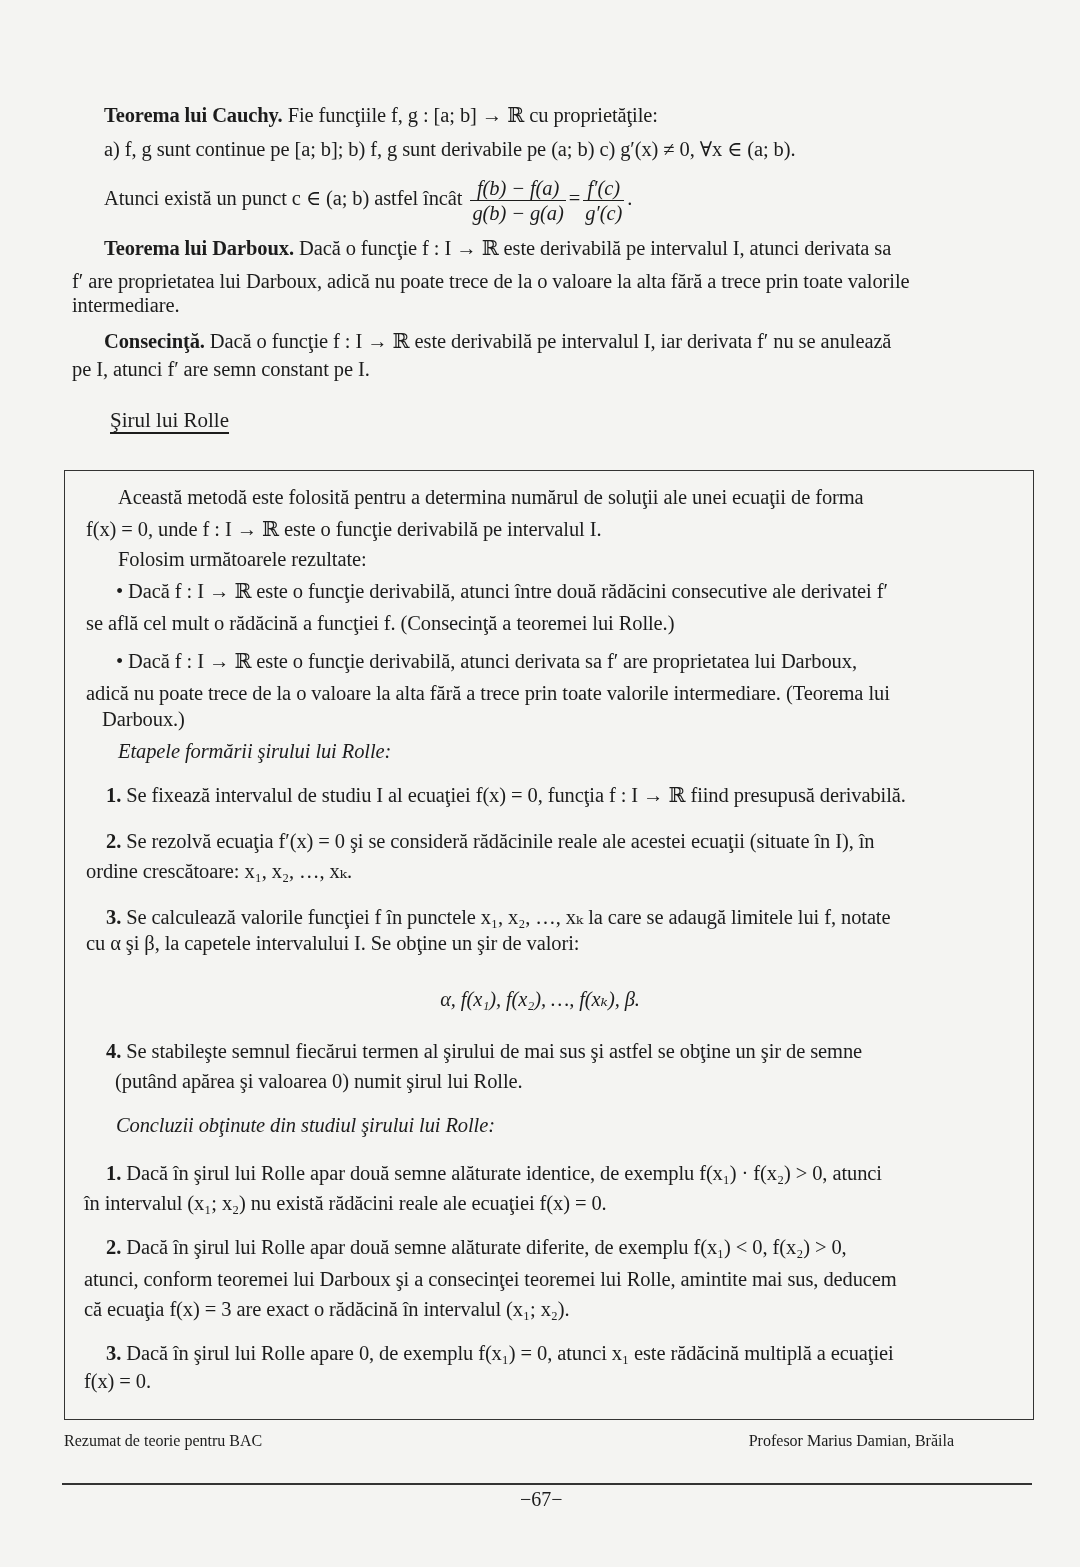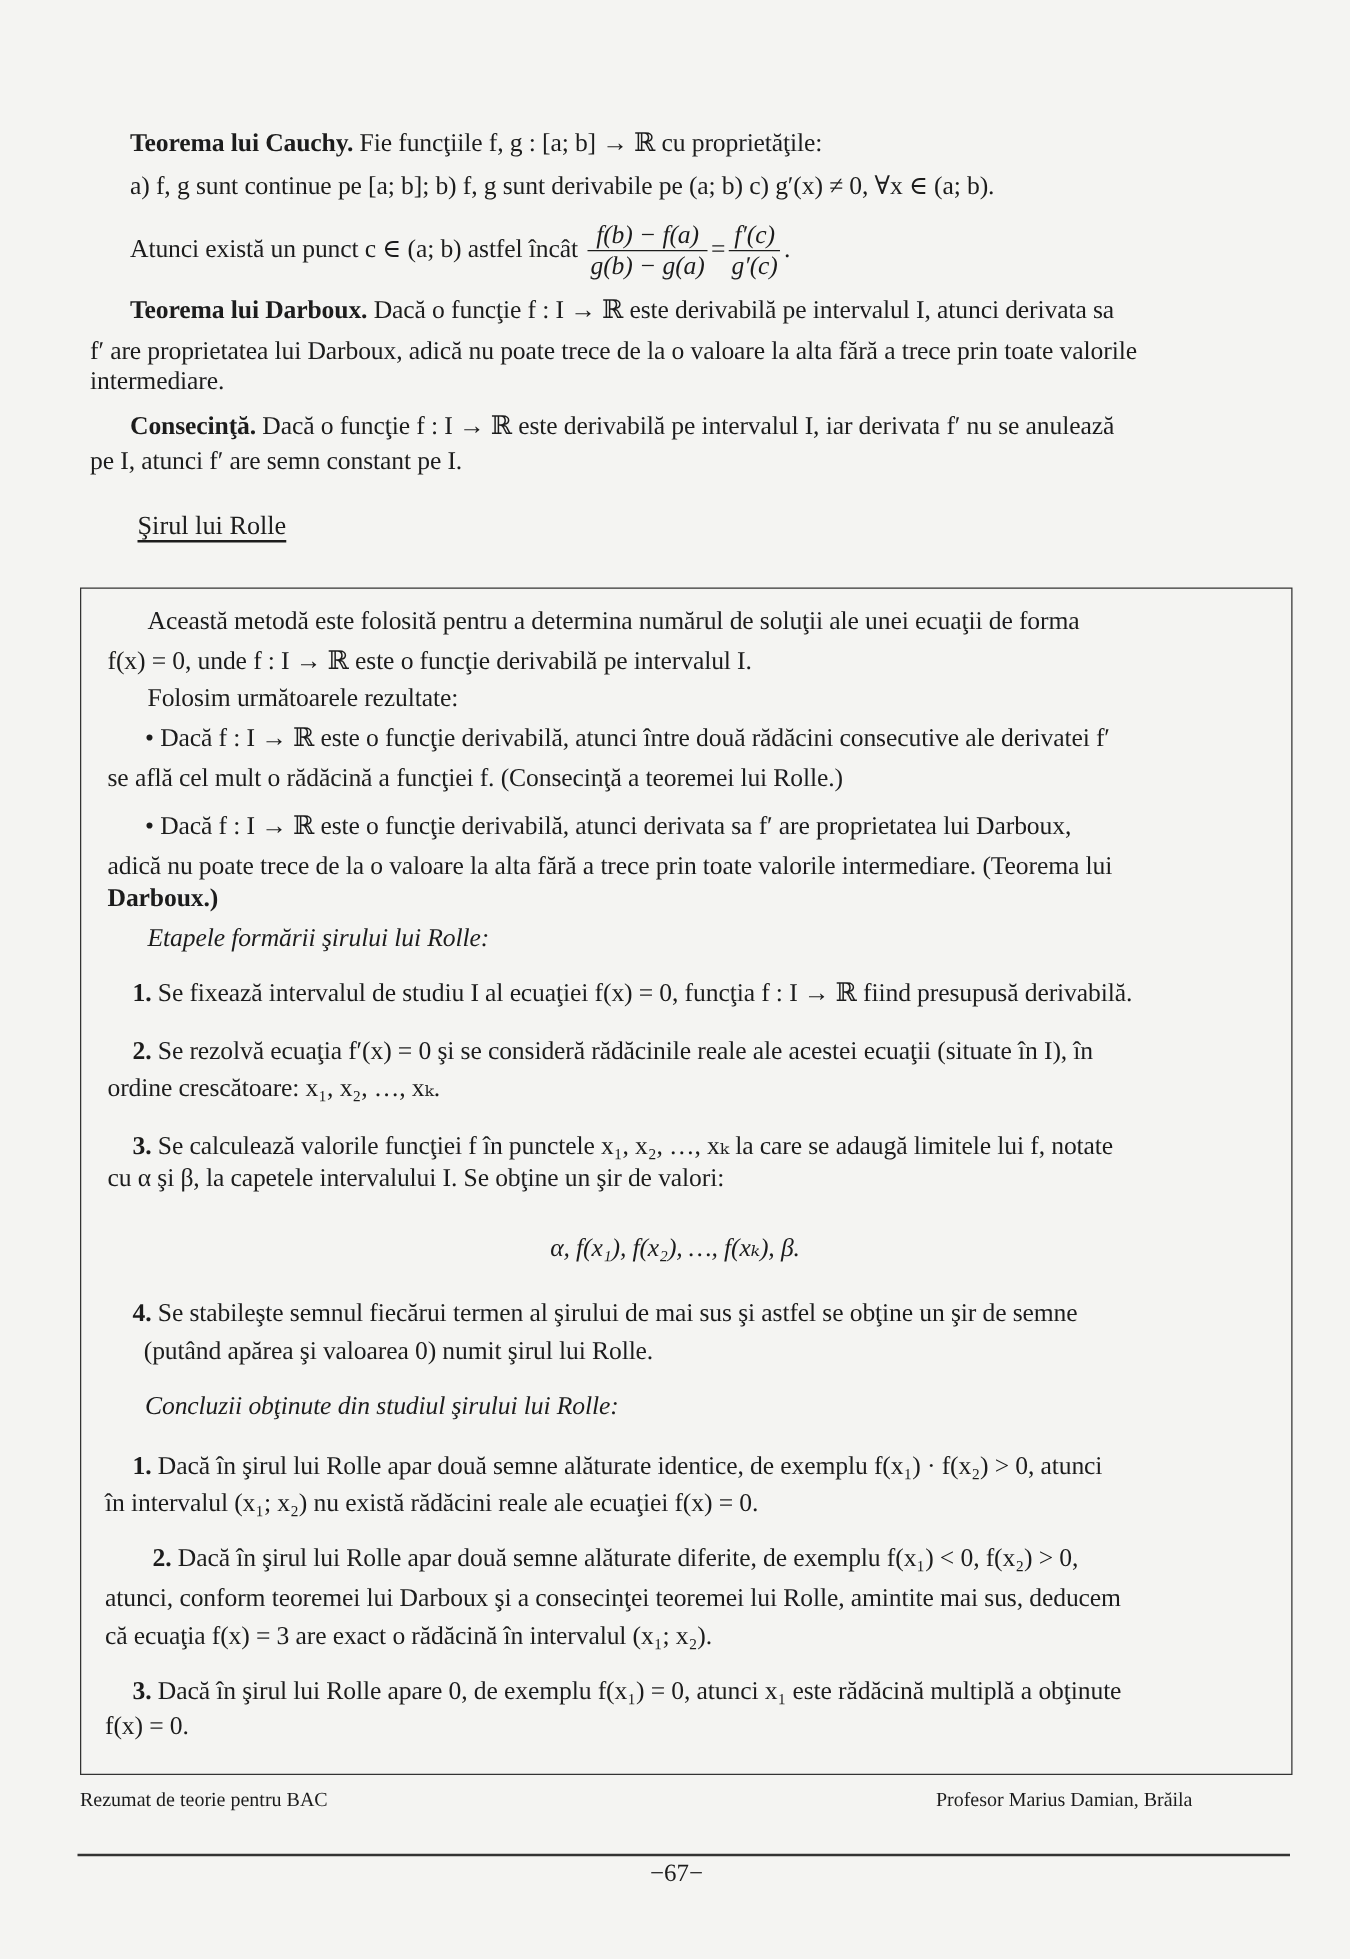--- a/index.html
+++ b/index.html
@@ -58,21 +58,21 @@
 
   <div class="line" style="left:118px; top:484px;">Această metodă este folosită pentru a determina numărul de soluţii ale unei ecuaţii de forma</div>
   <div class="line" style="left:86px; top:516px;">f(x) = 0, unde f : I → ℝ este o funcţie derivabilă pe intervalul I.</div>
   <div class="line" style="left:118px; top:546px;">Folosim următoarele rezultate:</div>
 
   <div class="line" style="left:116px; top:578px;">• Dacă f : I → ℝ este o funcţie derivabilă, atunci între două rădăcini consecutive ale derivatei f′</div>
   <div class="line" style="left:86px; top:610px;">se află cel mult o rădăcină a funcţiei f. (Consecinţă a teoremei lui Rolle.)</div>
 
   <div class="line" style="left:116px; top:648px;">• Dacă f : I → ℝ este o funcţie derivabilă, atunci derivata sa f′ are proprietatea lui Darboux,</div>
   <div class="line" style="left:86px; top:680px;">adică nu poate trece de la o valoare la alta fără a trece prin toate valorile intermediare. (Teorema lui</div>
-  <div class="line" style="left:86px; top:706px;font-weight:bold;">Darboux.)</div>
+  <div class="line" style="left:102px; top:706px;">Darboux.)</div>
 
   <div class="line i" style="left:118px; top:738px;">Etapele formării şirului lui Rolle:</div>
 
   <div class="line" style="left:106px; top:782px;">
     <span class="b">1.</span><span> Se fixează intervalul de studiu I al ecuaţiei f(x) = 0, funcţia f : I → ℝ fiind presupusă derivabilă.</span>
   </div>
 
   <div class="line" style="left:106px; top:828px;">
     <span class="b">2.</span><span> Se rezolvă ecuaţia f′(x) = 0 şi se consideră rădăcinile reale ale acestei ecuaţii (situate în I), în</span>
   </div>
@@ -90,28 +90,28 @@
   </div>
   <div class="line" style="left:86px; top:1068px;margin-left:29px;">(putând apărea şi valoarea 0) numit şirul lui Rolle.</div>
 
   <div class="line i" style="left:116px; top:1112px;">Concluzii obţinute din studiul şirului lui Rolle:</div>
 
   <div class="line" style="left:106px; top:1160px;">
     <span class="b">1.</span><span> Dacă în şirul lui Rolle apar două semne alăturate identice, de exemplu f(x₁) · f(x₂) &gt; 0, atunci</span>
   </div>
   <div class="line" style="left:84px; top:1190px;">în intervalul (x₁; x₂) nu există rădăcini reale ale ecuaţiei f(x) = 0.</div>
 
-  <div class="line" style="left:122px; top:1234px;">
+  <div class="line" style="left:106px; top:1234px;">
     <span class="b">2.</span><span> Dacă în şirul lui Rolle apar două semne alăturate diferite, de exemplu f(x₁) &lt; 0, f(x₂) &gt; 0,</span>
   </div>
   <div class="line" style="left:84px; top:1266px;">atunci, conform teoremei lui Darboux şi a consecinţei teoremei lui Rolle, amintite mai sus, deducem</div>
   <div class="line" style="left:84px; top:1296px;">că ecuaţia f(x) = 3 are exact o rădăcină în intervalul (x₁; x₂).</div>
 
   <div class="line" style="left:106px; top:1340px;">
-    <span class="b">3.</span><span> Dacă în şirul lui Rolle apare 0, de exemplu f(x₁) = 0, atunci x₁ este rădăcină multiplă a obţinute</span>
+    <span class="b">3.</span><span> Dacă în şirul lui Rolle apare 0, de exemplu f(x₁) = 0, atunci x₁ este rădăcină multiplă a ecuaţiei</span>
   </div>
   <div class="line" style="left:84px; top:1368px;">f(x) = 0.</div>
 
   <div class="footer-rule"></div>
   <div class="footer" style="left:64px;">Rezumat de teorie pentru BAC</div>
   <div class="footer page-num" style="left:520px;">−67−</div>
   <div class="footer" style="right:50px;">Profesor Marius Damian, Brăila</div>
 
 </div>
 

